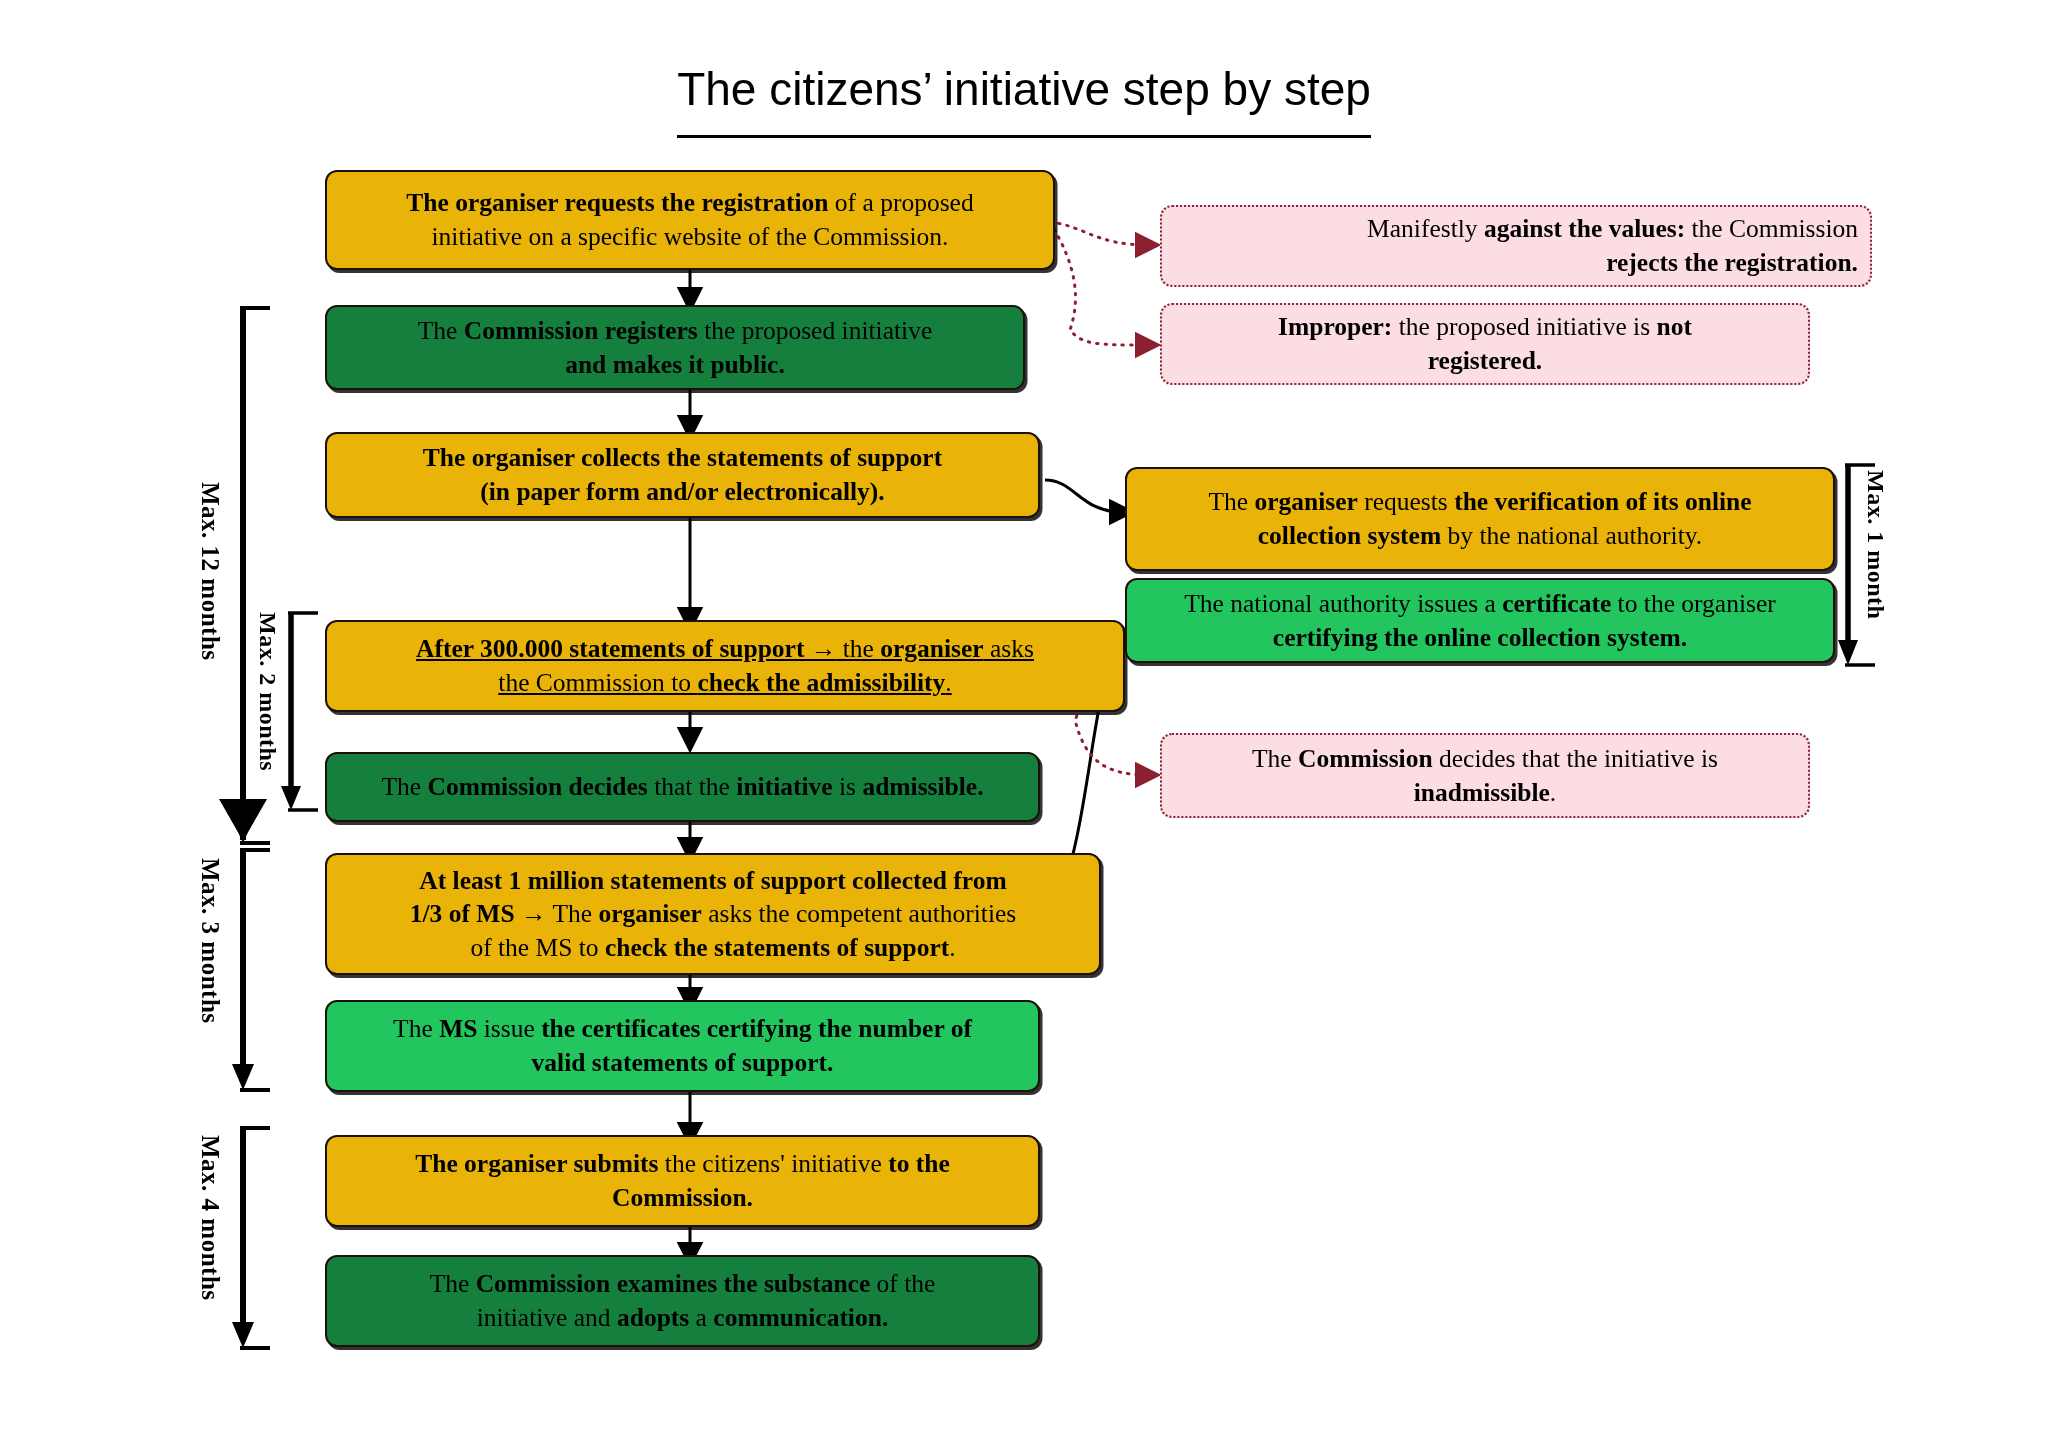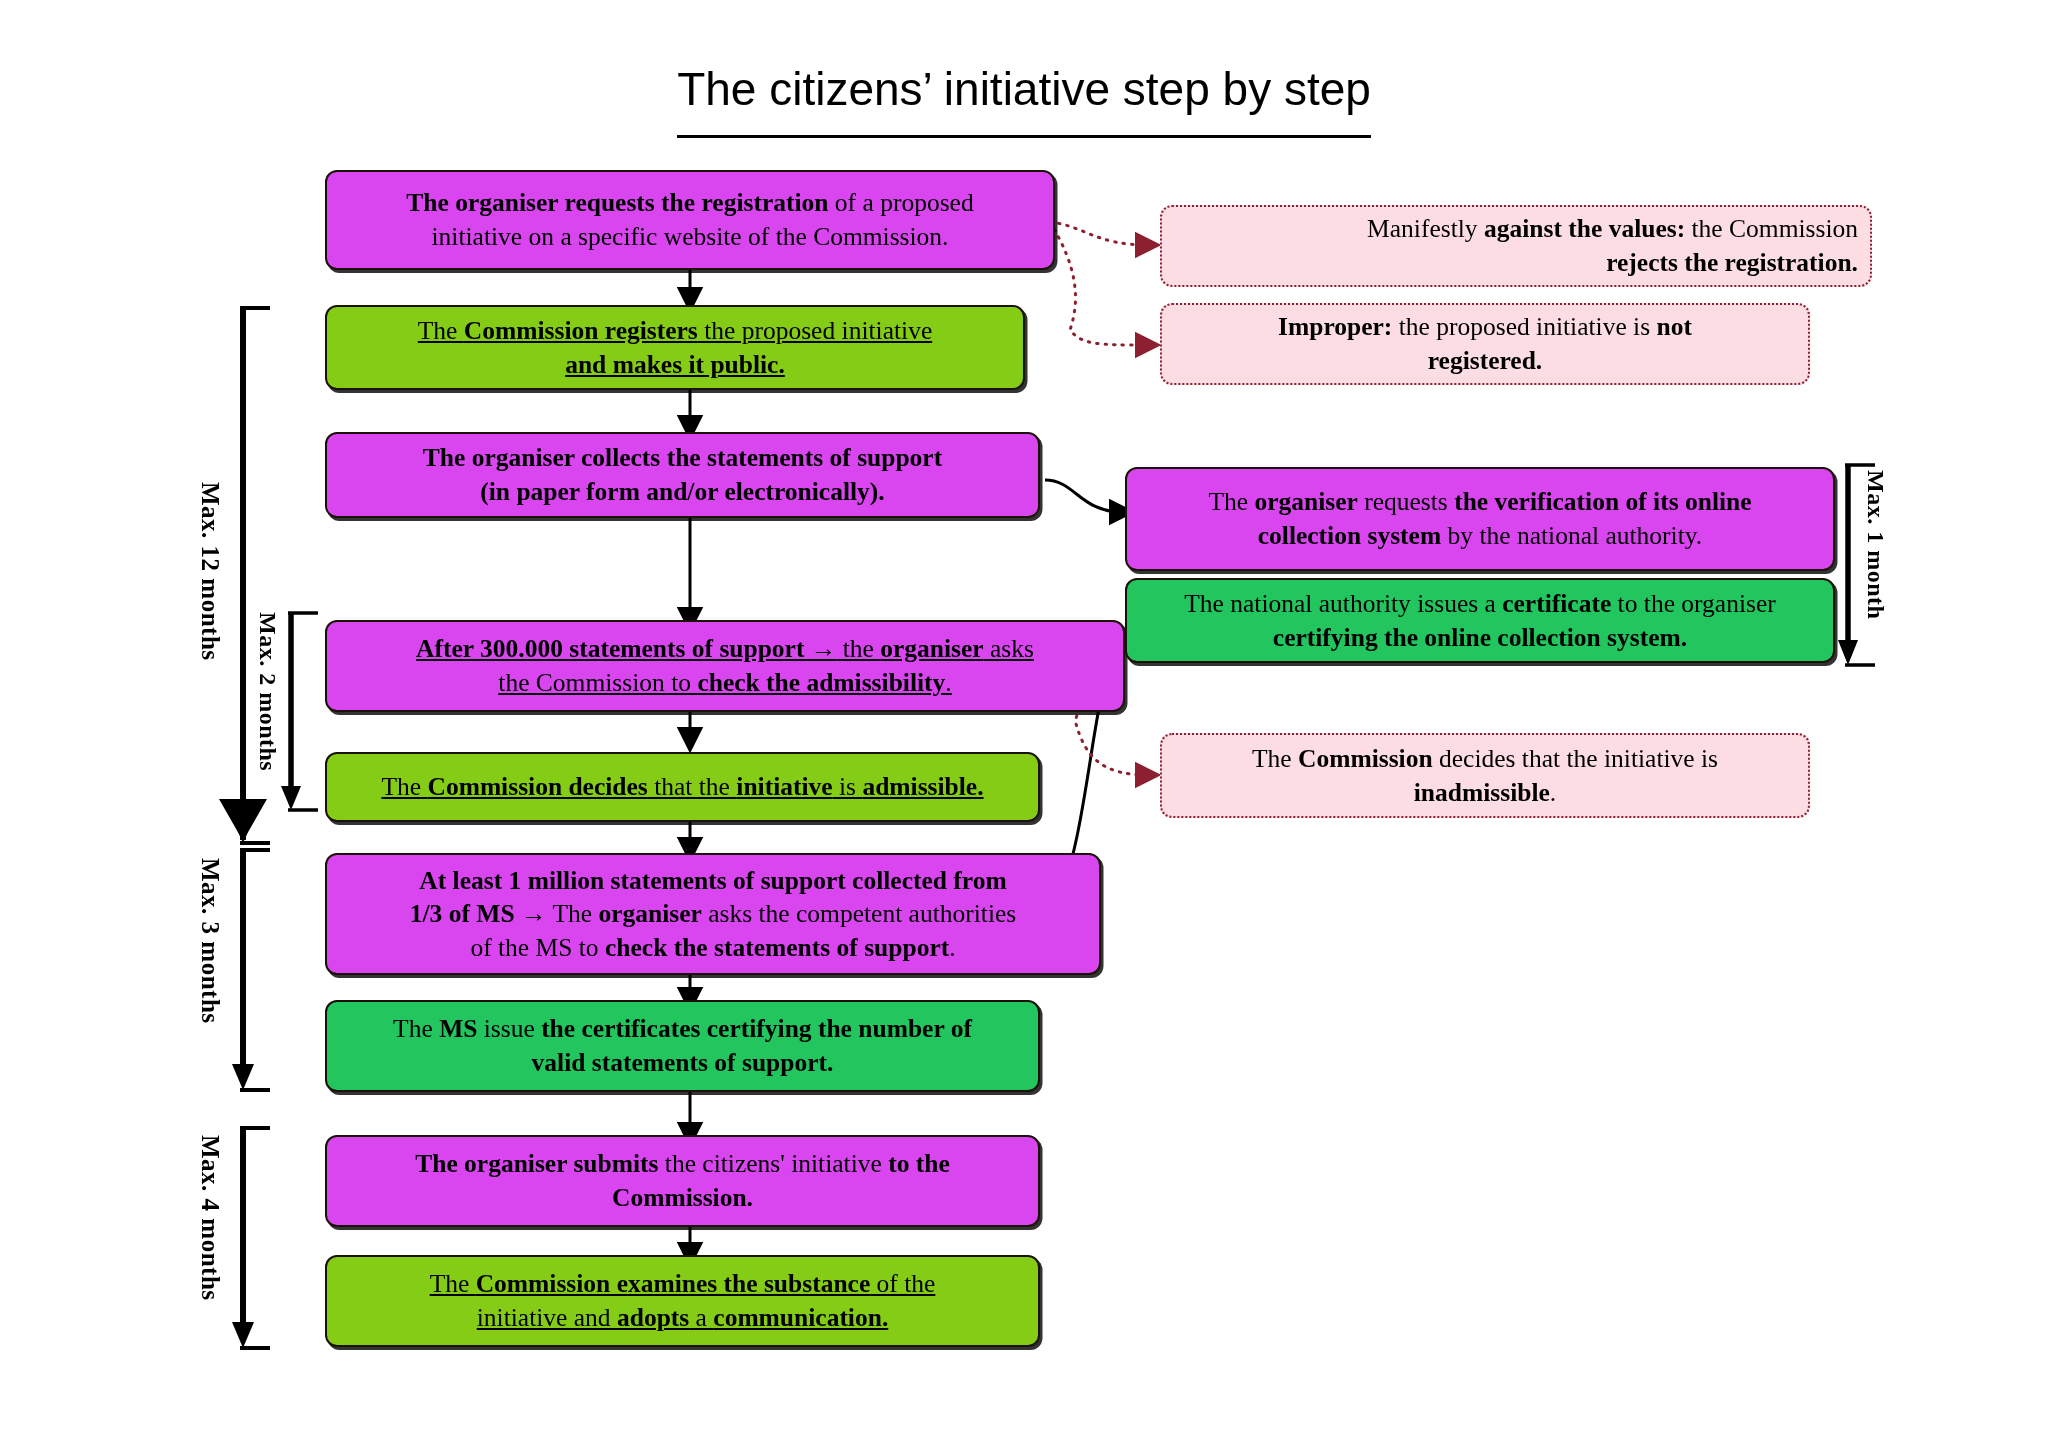--- a/index.html
+++ b/index.html
@@ -54,22 +54,22 @@
   .box b { font-weight: 700; }
 
   .box.solid {
     border: 2.2px solid #1a1208;
     box-shadow: 2.5px 3px 0 rgba(0,0,0,0.80);
   }
   .box.dotted {
     border: 2.4px dotted #8c2030;
   }
 
-  .c-cream { background: #d946ef; }
-  .c-green { background: #84cc16; text-decoration: underline; }
+  .c-cream { background: #eab308; }
+  .c-green { background: #15803d; }
   .c-blue  { background: #22c55e; }
   .c-pink  { background: #fbdde3; }
 
   
   svg.overlay {
     position: absolute;
     left: 0; top: 0;
     width: 2048px;
     height: 1447px;
     pointer-events: none;

